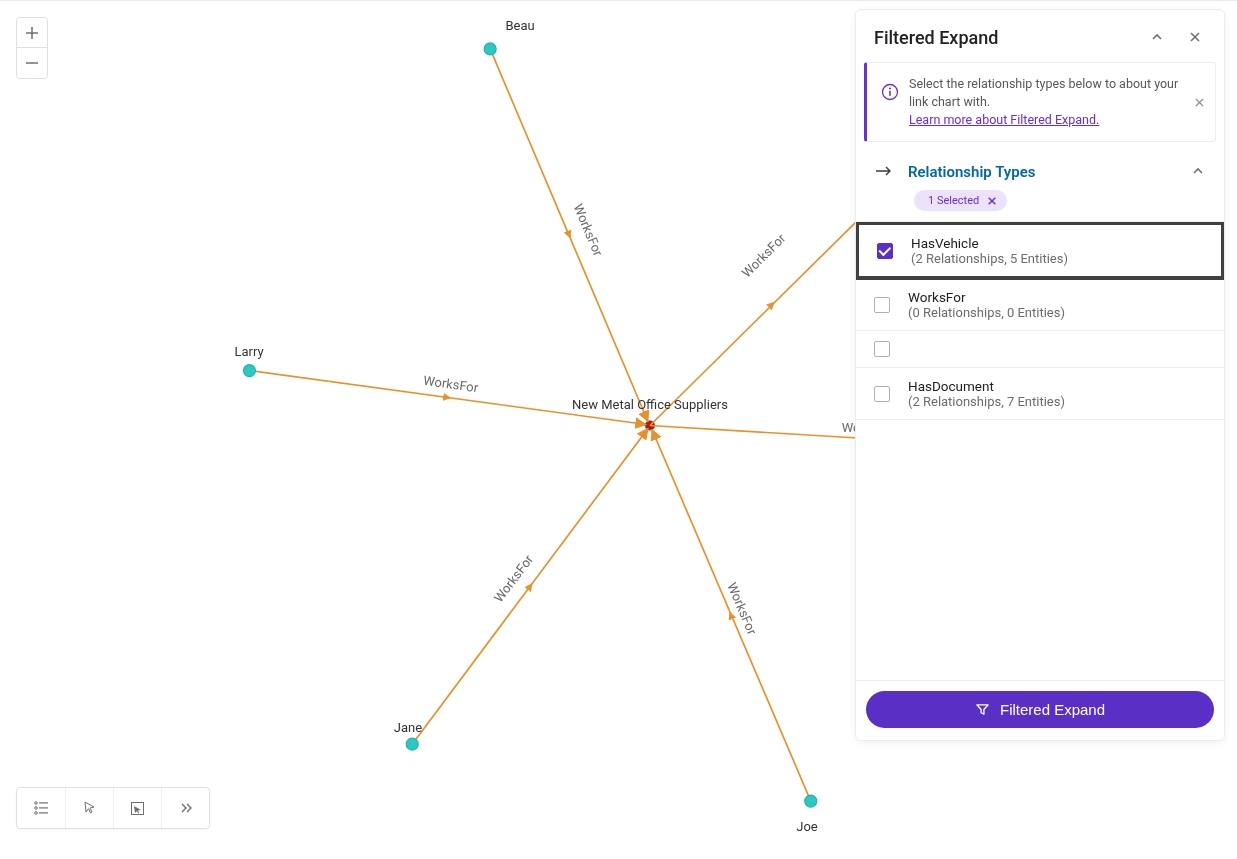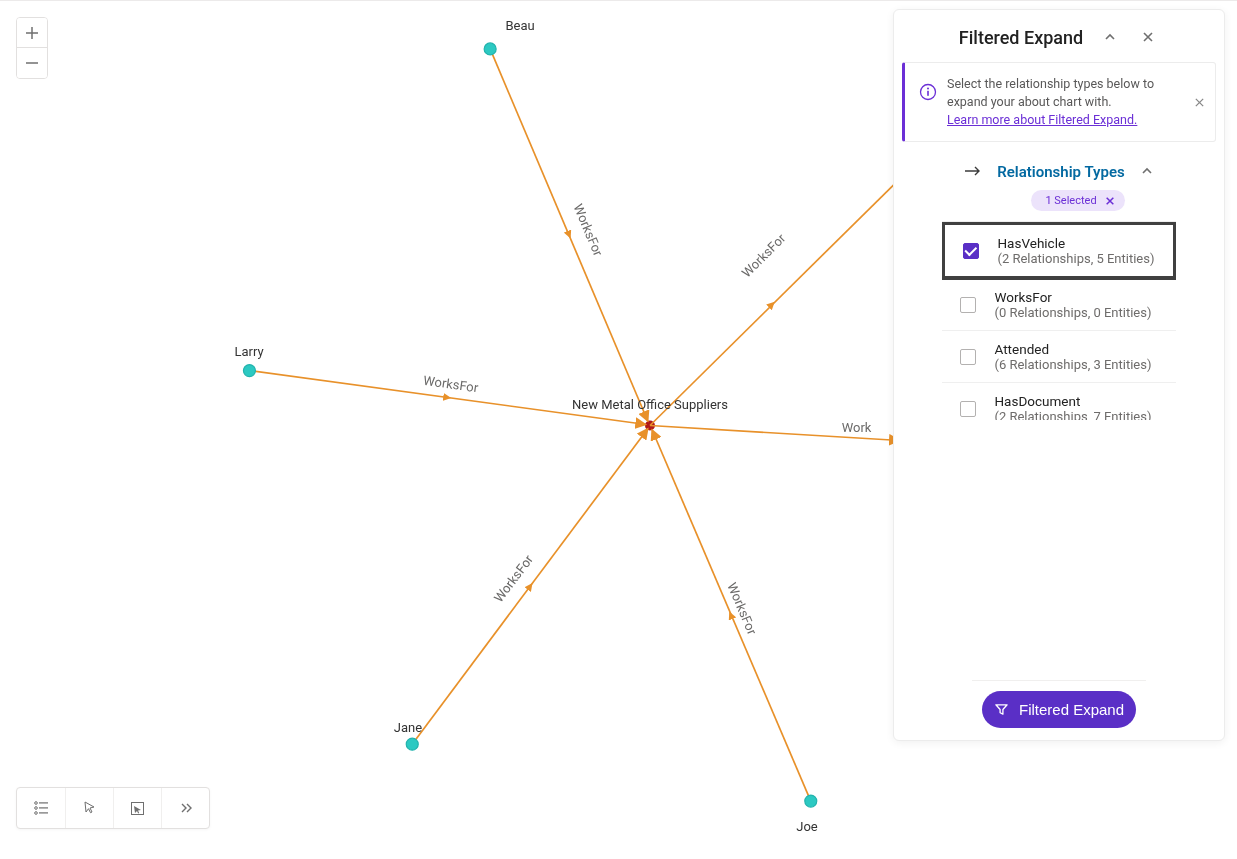--- a/index.html
+++ b/index.html
@@ -81,29 +81,28 @@
     .edge-label {
       font-size: 13px;
       fill: #6b6a69;
     }
 
     
     .panel {
       position: absolute;
       top: 8px;
       right: 12px;
-      width: 332px;
+      width: 370px;
       background: #fff;
       border: 1px solid #ececec;
       border-radius: 6px;
       box-shadow: 0 2px 8px rgba(0,0,0,0.06);
       display: flex;
       flex-direction: column;
       max-height: 732px;
-      align-items: center;
     }
     .panel-header {
       display: flex;
       align-items: center;
       padding: 16px 18px 14px 18px;
     }
     .panel-header h2 {
       font-size: 18px;
       font-weight: 500;
       color: #222;
@@ -374,21 +373,21 @@
 
   <div class="info-banner">
     <span class="info-icon">
       <svg width="18" height="18" viewBox="0 0 18 18">
           <circle cx="9" cy="9" r="7.5" fill="none" stroke="currentColor" stroke-width="1.3"></circle>
           <circle cx="9" cy="5.6" r="1" fill="currentColor"></circle>
           <rect x="8.2" y="7.8" width="1.6" height="5" fill="currentColor"></rect>
         </svg>
     </span>
     <div class="info-text">
-      <span>Select the relationship types below to expand your about chart with.</span><br>
+      <span>Select the relationship types below to about your link chart with.</span><br>
       <span class="info-link">Learn more about Filtered Expand.</span>
     </div>
     <span class="info-close">
       <svg width="11" height="11" viewBox="0 0 12 12">
           <path d="M2 2l8 8M10 2l-8 8" stroke="currentColor" stroke-width="1.4"></path>
         </svg>
     </span>
   </div>
 
   <div class="section-header">
@@ -427,24 +426,20 @@
       </div>
       <div class="rel-item">
         <span class="cb"></span>
         <div class="labels">
           <span class="name">WorksFor</span>
           <span class="detail">(0 Relationships, 0 Entities)</span>
         </div>
       </div>
       <div class="rel-item">
         <span class="cb"></span>
-        <div class="labels">
-          <span class="name">Attended</span>
-          <span class="detail">(6 Relationships, 3 Entities)</span>
-        </div>
       </div>
       <div class="rel-item">
         <span class="cb"></span>
         <div class="labels">
           <span class="name">HasDocument</span>
           <span class="detail">(2 Relationships, 7 Entities)</span>
         </div>
       </div>
     </div>
 

